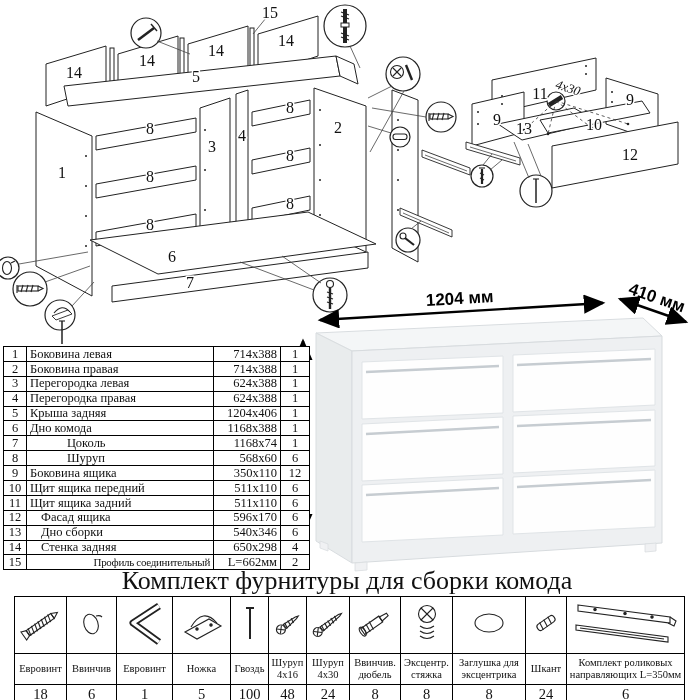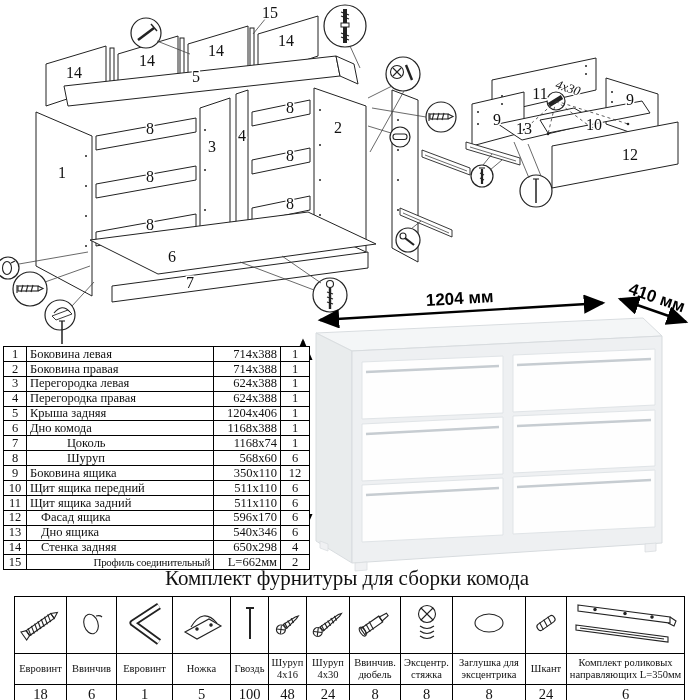--- a/index.html
+++ b/index.html
@@ -38,21 +38,21 @@
   #parts .c-num{width:20px;text-align:center;padding:0 1px;}
   #parts .c-name{width:143px;text-align:left;}
   #parts .c-size{width:60px;text-align:right;}
   #parts .c-qty{width:22px;text-align:center;}
   #parts .ind1{padding-left:40px;}
   #parts .ind2{padding-left:14px;}
   #parts .cond{font-size:11px;letter-spacing:-0.3px;text-align:right;}
 
   
   #hw-title{position:absolute;left:0;top:566px;width:694px;text-align:center;
-            font-size:21px;}
+            font-size:26px;}
   #hwtab{position:absolute;left:14px;top:596px;background:#fff;table-layout:fixed;}
   #hwtab td{border:1px solid #000;padding:0;text-align:center;vertical-align:middle;}
   #hwtab .hw-ico{height:54px;}
   #hwtab .hw-name{height:30px;font-size:10.5px;line-height:1.1;white-space:pre-line;}
   #hwtab .hw-qty{height:18px;font-size:14.5px;}
 </style>
 </head>
 <body>
 <div id="page">
 
@@ -395,21 +395,21 @@
           <td class="c-qty">6</td>
         </tr>
   <tr>
           <td class="c-num">12</td>
           <td class="c-name ind2">Фасад ящика</td>
           <td class="c-size">596x170</td>
           <td class="c-qty">6</td>
         </tr>
   <tr>
           <td class="c-num">13</td>
-          <td class="c-name ind2">Дно ящика</td>
+          <td class="c-name ind2">Дно сборки</td>
           <td class="c-size">540x346</td>
           <td class="c-qty">6</td>
         </tr>
   <tr>
           <td class="c-num">14</td>
           <td class="c-name ind2">Стенка задняя</td>
           <td class="c-size">650x298</td>
           <td class="c-qty">4</td>
         </tr>
   <tr>

